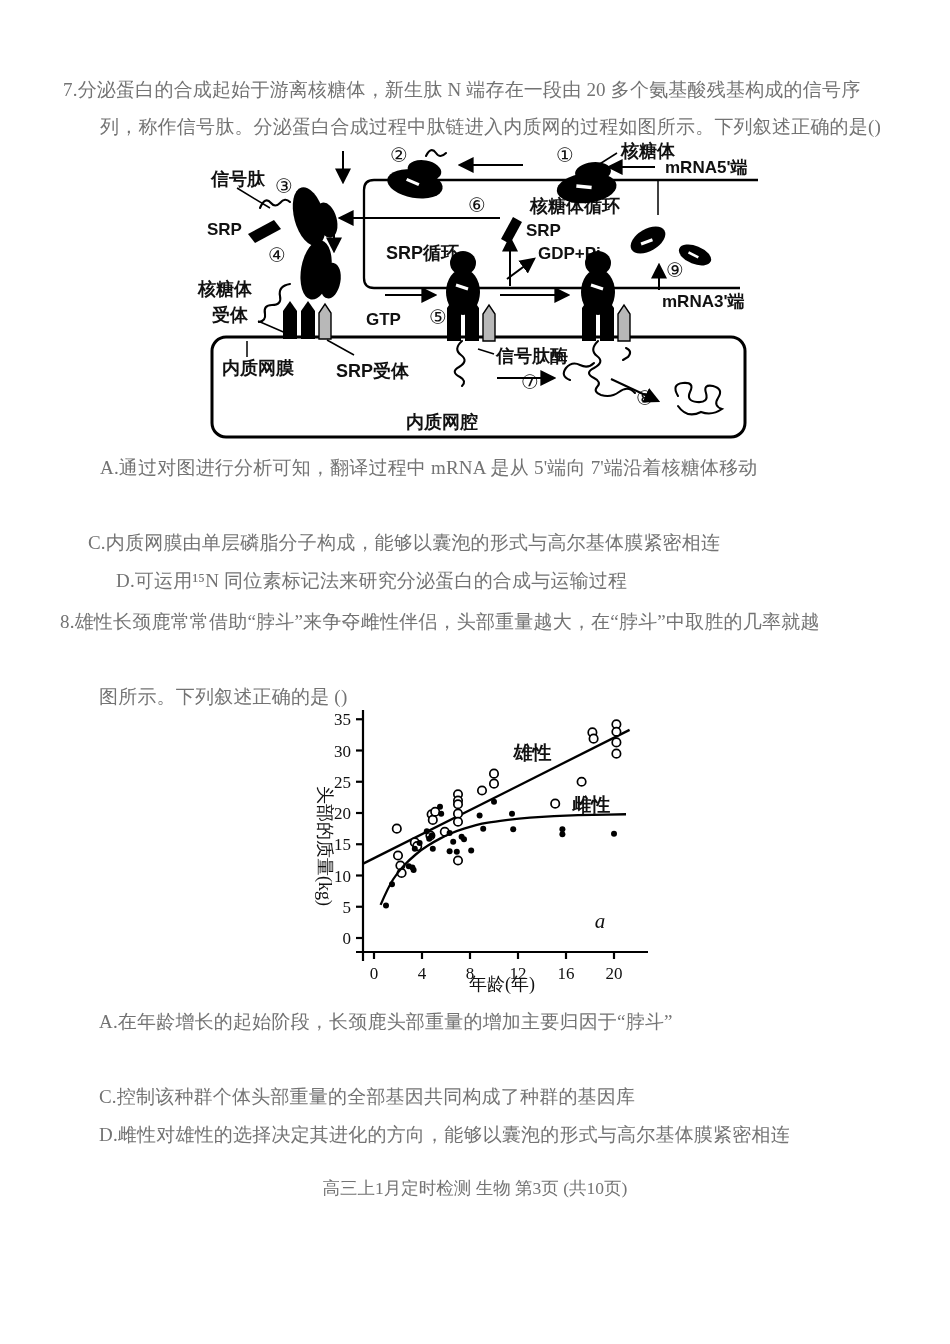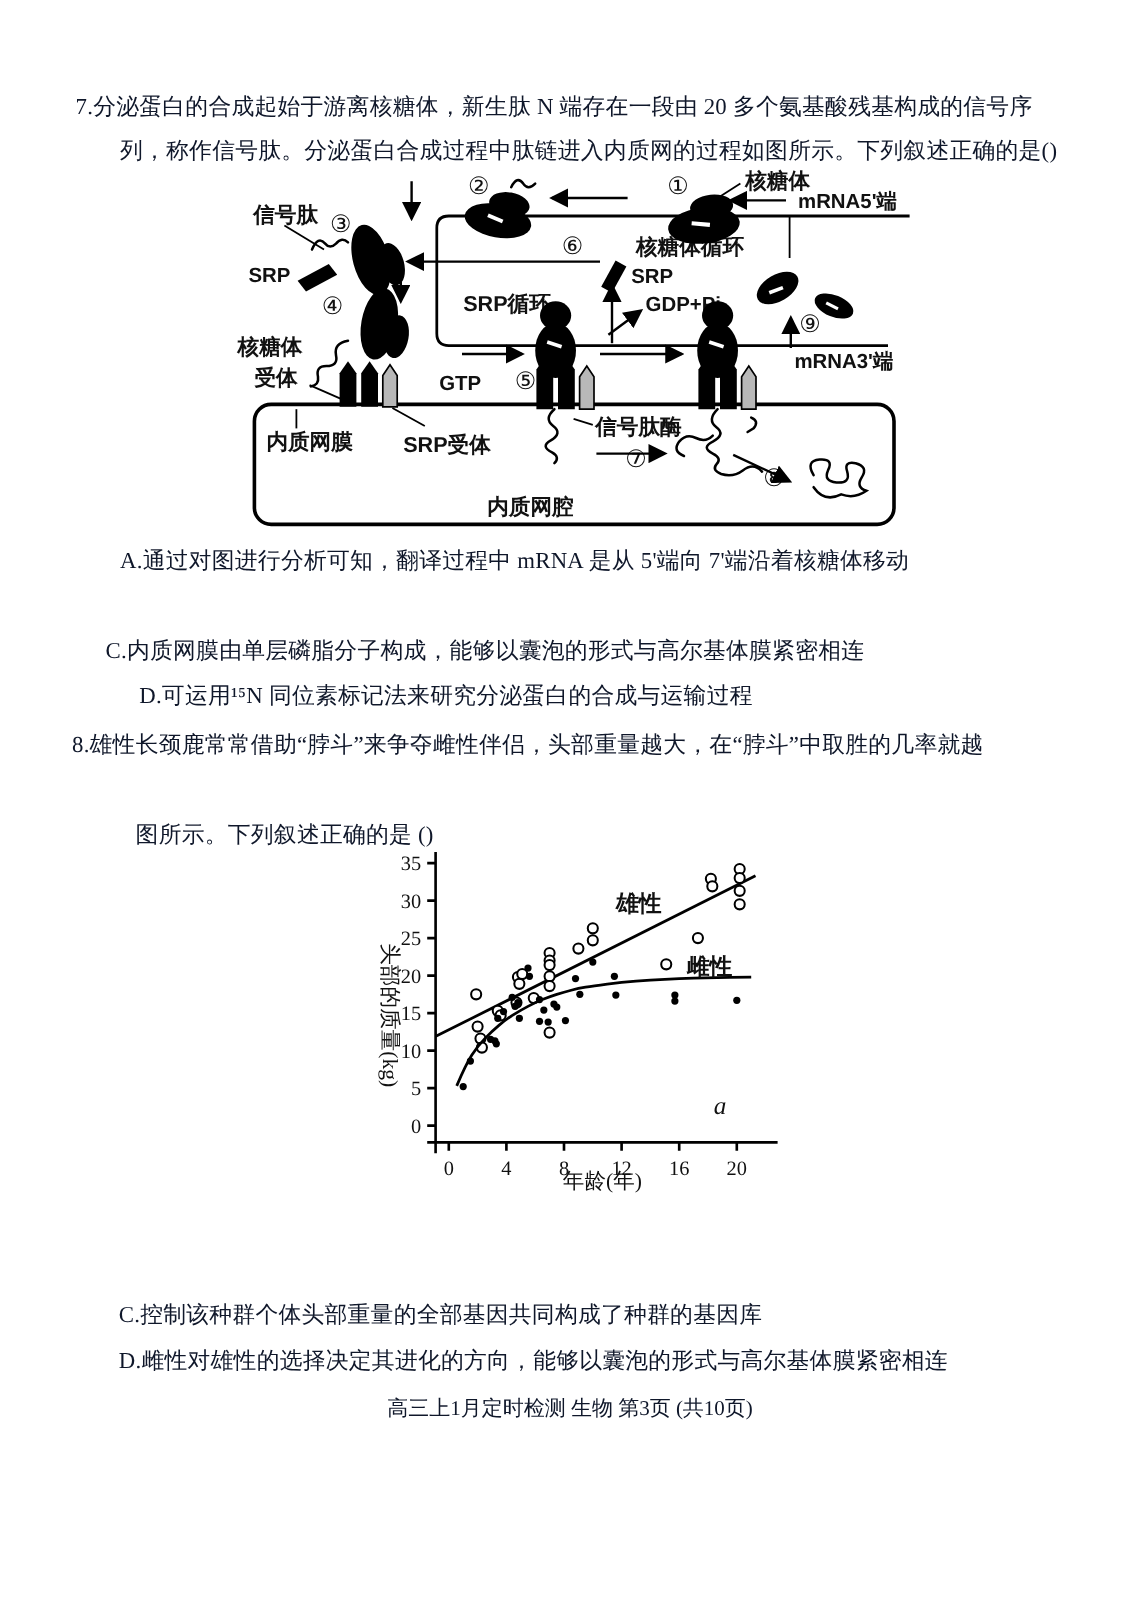--- a/index.html
+++ b/index.html
@@ -1,19 +1,19 @@
 <!DOCTYPE html>
 <html><head>
 <meta charset="utf-8">
 <style>
   html,body{margin:0;padding:0;background:#e8e8e8;}
   #page{position:relative;width:950px;height:1344px;background:#ffffff;margin:0 auto;
-        font-family:"Liberation Serif","DejaVu Serif",serif;color:#0f172a;overflow:hidden;}
+        font-family:"Liberation Serif","DejaVu Serif",serif;color:#737373;overflow:hidden;}
   .tline{position:absolute;font-size:19px;line-height:28px;white-space:nowrap;letter-spacing:0.2px;}
-  .footer{position:absolute;width:100%;text-align:center;font-size:17.5px;}
+  .footer{position:absolute;width:100%;text-align:center;font-size:17.5px;margin-top:15px;}
   svg text{fill:#111;}
   
   .dl{font:bold 18px "Liberation Sans","DejaVu Sans",sans-serif;}
   .dls{font:bold 17px "Liberation Sans","DejaVu Sans",sans-serif;}
   .cn{font:20px "DejaVu Sans",sans-serif;text-anchor:middle;}
   .ln{stroke:#000;stroke-width:1.5;fill:none;}
   .ar{stroke:#000;stroke-width:2;fill:none;marker-end:url(#arh);}
   .mr{stroke:#000;stroke-width:2.3;fill:none;}
   .sq{stroke:#000;stroke-width:2.1;fill:none;stroke-linecap:round;}
   .blob{fill:#000;}
@@ -164,21 +164,21 @@
     <line class="ar" x1="433" y1="241" x2="480" y2="263"></line>
     <path class="sq" d="M500,258 q-7,-12 5,-13 q12,-1 7,9 q-4,9 7,10 q12,1 9,-9 q-3,-9 7,-7 q11,3 5,12 q-5,8 4,11 q-10,7 -21,3 q-14,7 -23,-6"></path>
     <text class="dl" x="228" y="290">内质网腔</text>
   </svg>
 
   <div class="tline" style="top:454px;left:100px">A.通过对图进行分析可知，翻译过程中 mRNA 是从 5'端向 7'端沿着核糖体移动</div>
   <div class="tline" style="top:529px;left:88px">C.内质网膜由单层磷脂分子构成，能够以囊泡的形式与高尔基体膜紧密相连</div>
   <div class="tline" style="top:567px;left:116px">D.可运用¹⁵N 同位素标记法来研究分泌蛋白的合成与运输过程</div>
 
   <div class="tline" style="top:608px;left:60px">8.雄性长颈鹿常常借助“脖斗”来争夺雌性伴侣，头部重量越大，在“脖斗”中取胜的几率就越</div>
-  <div class="tline" style="top:683px;left:113px">图所示。下列叙述正确的是 ()</div>
+  <div class="tline" style="top:683px;left:99px">图所示。下列叙述正确的是 ()</div>
 
   <svg id="chart-svg" style="position:absolute;left:295px;top:698px" width="400" height="300" viewBox="0 0 400 300">
       <line x1="68" y1="12" x2="68" y2="263" class="ax"></line>
       <line x1="61" y1="254" x2="353" y2="254" class="ax"></line>
       <line x1="61" y1="240" x2="68" y2="240" class="ax"></line>
       <text x="56" y="246" text-anchor="end" class="tick">0</text>
       <line x1="61" y1="208.75" x2="68" y2="208.75" class="ax"></line>
       <text x="56" y="214.75" text-anchor="end" class="tick">5</text>
       <line x1="61" y1="177.5" x2="68" y2="177.5" class="ax"></line>
       <text x="56" y="183.5" text-anchor="end" class="tick">10</text>
@@ -262,17 +262,18 @@
       <circle cx="218.2" cy="131.25" r="3" class="mfill"></circle>
       <circle cx="267.4" cy="131.25" r="3" class="mfill"></circle>
       <circle cx="267.4" cy="136.25" r="3" class="mfill"></circle>
       <circle cx="319" cy="135.625" r="3" class="mfill"></circle>
       <text x="296.20000000000005" y="113.25" text-anchor="middle" class="slabel">雌性</text>
       <text x="299.79999999999995" y="230" class="ann">a</text>
       <text x="207" y="292" text-anchor="middle" class="alabel">年龄(年)</text>
       <text x="24" y="148" text-anchor="middle" class="alabel" transform="rotate(90 24 148)">头部的质量(kg)</text>
     </svg>
 
+  <div class="tline" style="top:1008px;left:99px">A.在年龄增长的起始阶段，长颈鹿头部重量的增加主要归因于“脖斗”</div>
   <div class="tline" style="top:1083px;left:99px">C.控制该种群个体头部重量的全部基因共同构成了种群的基因库</div>
   <div class="tline" style="top:1121px;left:99px">D.雌性对雄性的选择决定其进化的方向，能够以囊泡的形式与高尔基体膜紧密相连</div>
 
   <div class="footer" style="top:1161px">高三上1月定时检测 生物 第3页 (共10页)</div>
 </div>
 
 </body></html>

